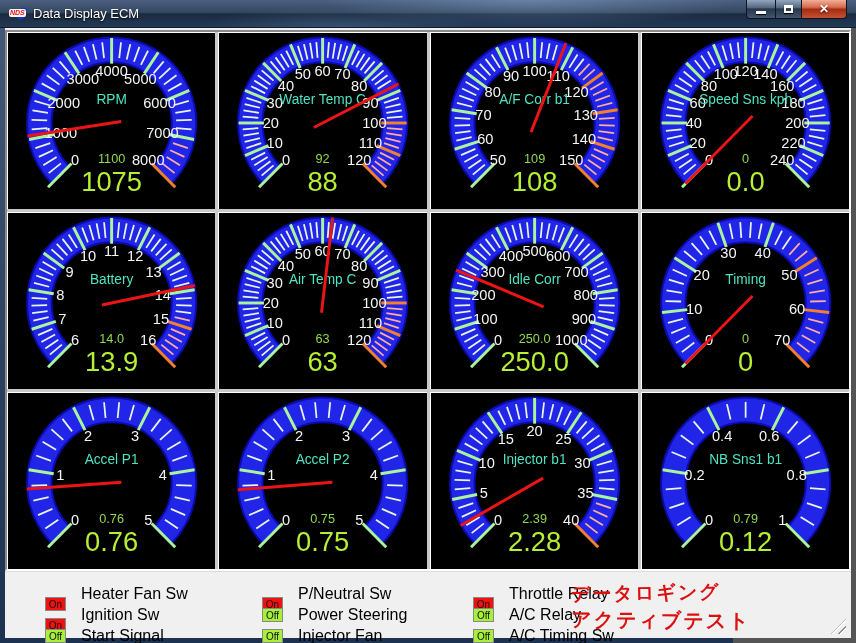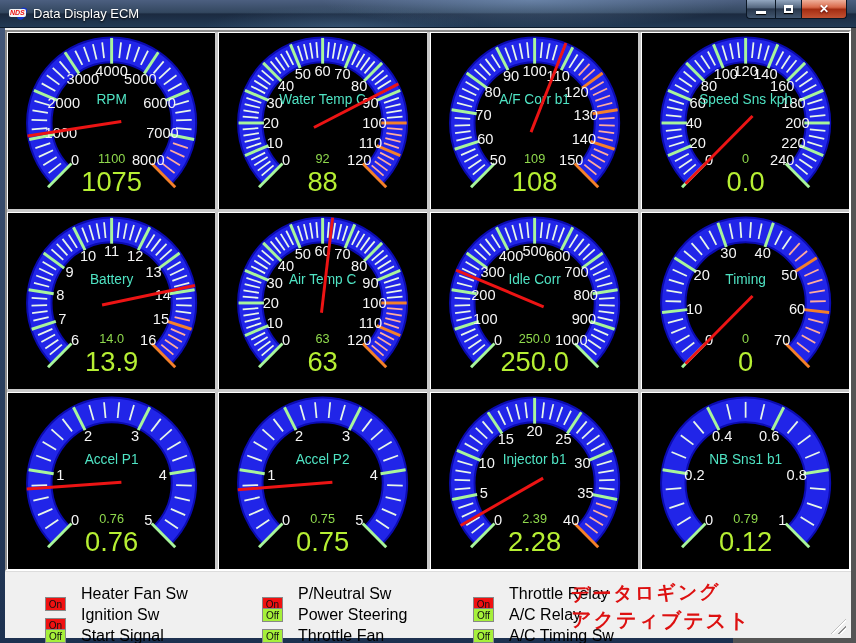--- a/index.html
+++ b/index.html
@@ -851,21 +851,21 @@
           <div class="status-row">
             <span class="badge on">On</span>
             <span class="status-label">P/Neutral Sw</span>
           </div>
           <div class="status-row">
             <span class="badge off">Off</span>
             <span class="status-label">Power Steering</span>
           </div>
           <div class="status-row">
             <span class="badge off">Off</span>
-            <span class="status-label">Throttle Fan</span>
+            <span class="status-label">Injector Fan</span>
           </div>
         </div>
       <div class="status-col" style="left:468px">
           <div class="status-row">
             <span class="badge on">On</span>
             <span class="status-label">Throttle Relay</span>
           </div>
           <div class="status-row">
             <span class="badge off">Off</span>
             <span class="status-label">A/C Relay</span>

